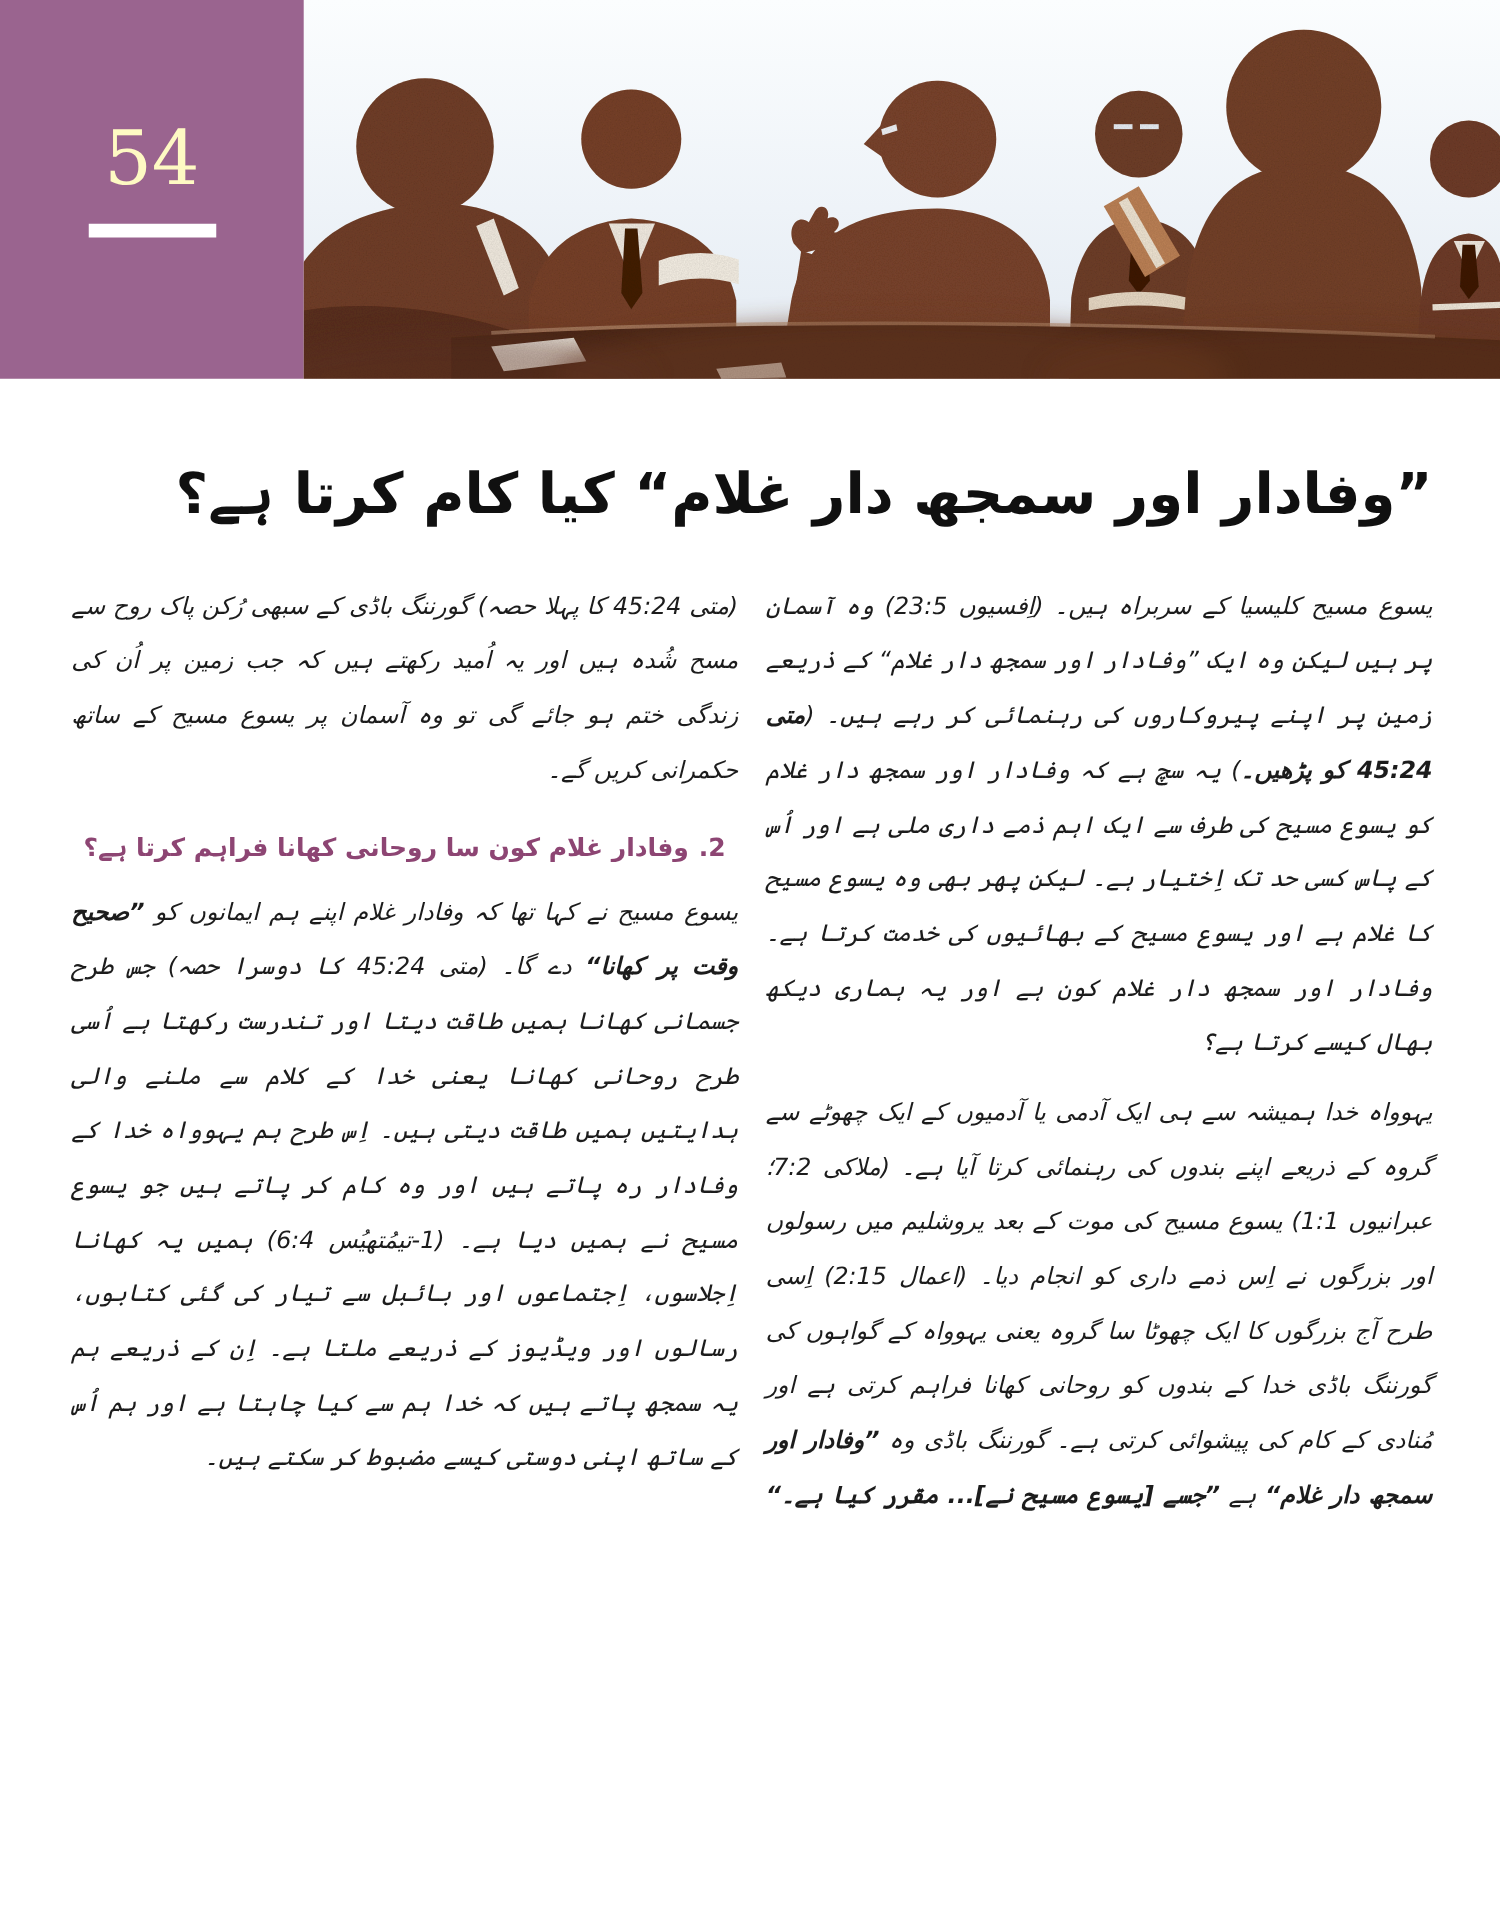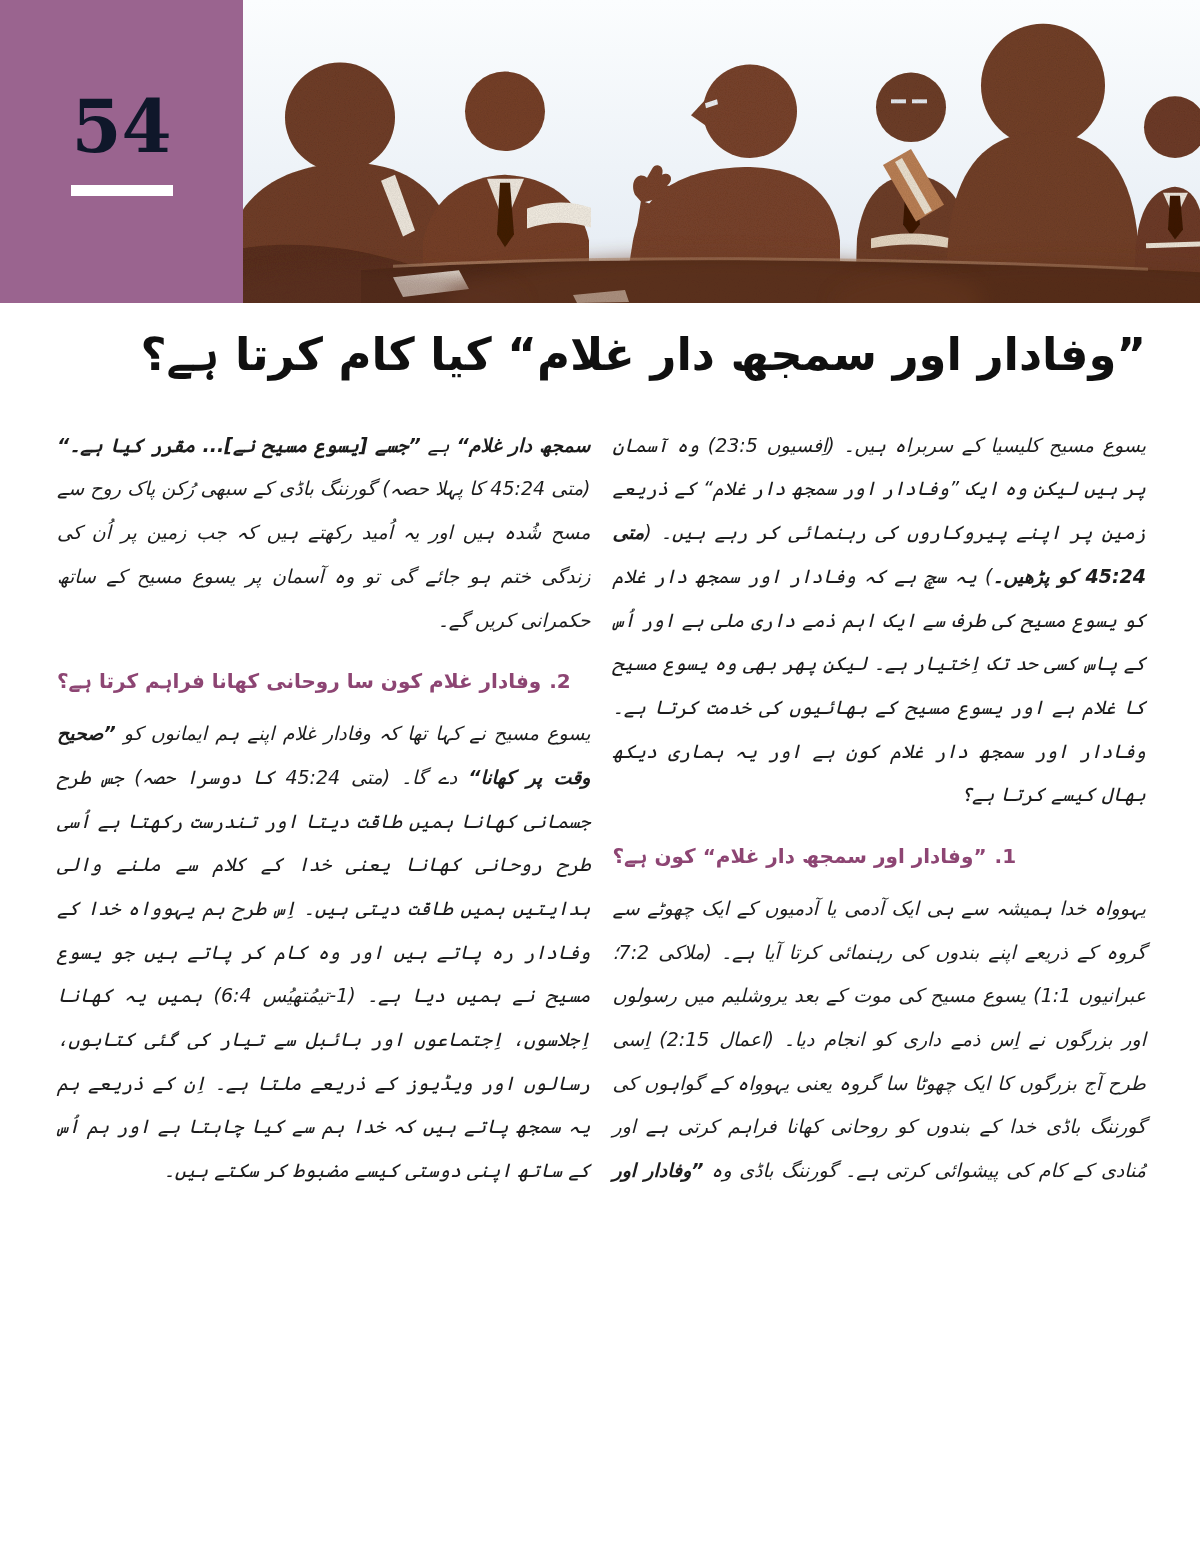--- a/index.html
+++ b/index.html
@@ -13,46 +13,46 @@
     width:1200px;height:1543px;position:relative;overflow:hidden;
     background:#ffffff;font-family:"DejaVu Sans",sans-serif;
   }
   
   .hero{display:flex;height:303px;width:100%;}
   .chapter-badge{
     width:243px;flex:0 0 243px;background:var(--accent);
     display:flex;flex-direction:column;align-items:center;justify-content:center;
   }
   .chapter-number{
-    font-family:"DejaVu Serif",serif;font-weight:bold;
-    font-size:72px;line-height:1;color:#0f172a;transform:translateY(-8px);
+    font-family:"DejaVu Serif",serif;font-weight:normal;
+    font-size:60px;line-height:1;color:#fef9c3;transform:translateY(-8px);
   }
   .chapter-underline{
     width:102px;height:11px;background:#ffffff;margin-top:22px;transform:translateY(-8px);
   }
   .hero-art{flex:1 1 auto;height:303px;}
   .hero-art svg{width:100%;height:100%;display:block;}
   
   .main{padding:0 54px 0 57px;}
   .title{
     direction:rtl;text-align:right;
-    margin-top:22px;
+    margin-top:62px;
     font-size:45px;font-weight:bold;color:#101010;line-height:1.35;
   }
   .columns{
     margin-top:38px;
     direction:rtl;
     column-count:2;column-gap:22px;
     text-align:justify;
     font-size:19px;line-height:2.3;color:var(--ink);
   }
   .para{margin-bottom:12px;font-style:italic;}
   .bold{font-weight:bold;}
   .question{
-    direction:rtl;text-align:left;
+    direction:rtl;text-align:center;
     color:var(--question);font-weight:bold;font-size:20px;line-height:1.9;
     margin:20px 0 12px;
     break-inside:avoid;-webkit-column-break-inside:avoid;
   }
   .q-number{margin-left:8px;}
 </style>
 </head>
 <body>
 
 <div class="page">
@@ -162,23 +162,20 @@
   </div>
 
   <div class="main">
 
     <h1 class="title">”وفادار اور سمجھ دار غلام“ کیا کام کرتا ہے؟</h1>
 
     <div class="columns">
 
       <p class="para"><span>یسوع مسیح کلیسیا کے سربراہ ہیں۔ (اِفسیوں 23:5) وہ آسمان پر ہیں لیکن وہ ایک ”وفادار اور سمجھ دار غلام“ کے ذریعے زمین پر اپنے پیروکاروں کی رہنمائی کر رہے ہیں۔ (</span><span class="bold">متی 45:24 کو پڑھیں۔</span><span>) یہ سچ ہے کہ وفادار اور سمجھ دار غلام کو یسوع مسیح کی طرف سے ایک اہم ذمے داری ملی ہے اور اُس کے پاس کسی حد تک اِختیار ہے۔ لیکن پھر بھی وہ یسوع مسیح کا غلام ہے اور یسوع مسیح کے بھائیوں کی خدمت کرتا ہے۔ وفادار اور سمجھ دار غلام کون ہے اور یہ ہماری دیکھ بھال کیسے کرتا ہے؟</span></p>
 
-      <h2 class="question">
-        <span class="q-number">1.</span><span>”وفادار اور سمجھ دار غلام“ کون ہے؟</span>
-      </h2>
 
       <p class="para"><span>یہوواہ خدا ہمیشہ سے ہی ایک آدمی یا آدمیوں کے ایک چھوٹے سے گروہ کے ذریعے اپنے بندوں کی رہنمائی کرتا آیا ہے۔ (ملاکی 7:2؛ عبرانیوں 1:1) یسوع مسیح کی موت کے بعد یروشلیم میں رسولوں اور بزرگوں نے اِس ذمے داری کو انجام دیا۔ (اعمال 2:15) اِسی طرح آج بزرگوں کا ایک چھوٹا سا گروہ یعنی یہوواہ کے گواہوں کی گورننگ باڈی خدا کے بندوں کو روحانی کھانا فراہم کرتی ہے اور مُنادی کے کام کی پیشوائی کرتی ہے۔ گورننگ باڈی وہ </span><span class="bold">”وفادار اور سمجھ دار غلام“</span><span> ہے </span><span class="bold">”جسے [یسوع مسیح نے]... مقرر کیا ہے۔“</span><span> (متی 45:24 کا پہلا حصہ) گورننگ باڈی کے سبھی رُکن پاک روح سے مسح شُدہ ہیں اور یہ اُمید رکھتے ہیں کہ جب زمین پر اُن کی زندگی ختم ہو جائے گی تو وہ آسمان پر یسوع مسیح کے ساتھ حکمرانی کریں گے۔</span></p>
 
       <h2 class="question">
         <span class="q-number">2.</span><span>وفادار غلام کون سا روحانی کھانا فراہم کرتا ہے؟</span>
       </h2>
 
       <p class="para"><span>یسوع مسیح نے کہا تھا کہ وفادار غلام اپنے ہم ایمانوں کو </span><span class="bold">”صحیح وقت پر کھانا“</span><span> دے گا۔ (متی 45:24 کا دوسرا حصہ) جس طرح جسمانی کھانا ہمیں طاقت دیتا اور تندرست رکھتا ہے اُسی طرح روحانی کھانا یعنی خدا کے کلام سے ملنے والی ہدایتیں ہمیں طاقت دیتی ہیں۔ اِس طرح ہم یہوواہ خدا کے وفادار رہ پاتے ہیں اور وہ کام کر پاتے ہیں جو یسوع مسیح نے ہمیں دیا ہے۔ (1-تیمُتھیُس 6:4) ہمیں یہ کھانا اِجلاسوں، اِجتماعوں اور بائبل سے تیار کی گئی کتابوں، رسالوں اور ویڈیوز کے ذریعے ملتا ہے۔ اِن کے ذریعے ہم یہ سمجھ پاتے ہیں کہ خدا ہم سے کیا چاہتا ہے اور ہم اُس کے ساتھ اپنی دوستی کیسے مضبوط کر سکتے ہیں۔</span></p>
 
     </div>

